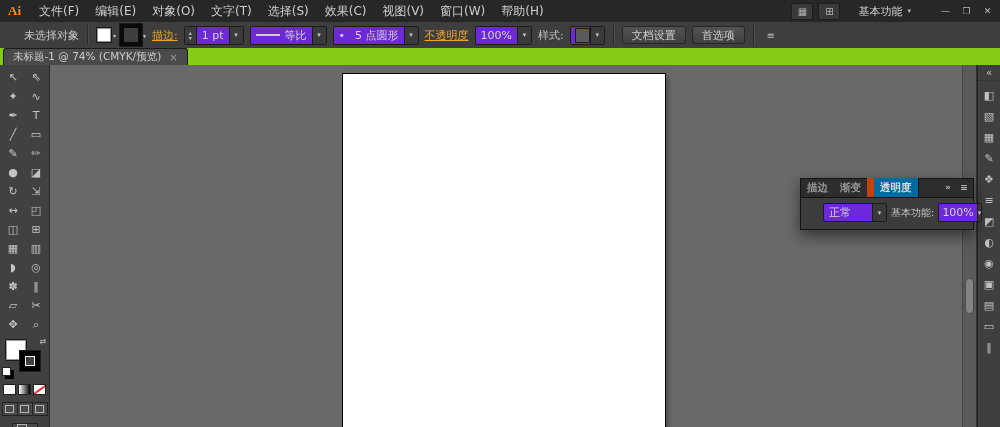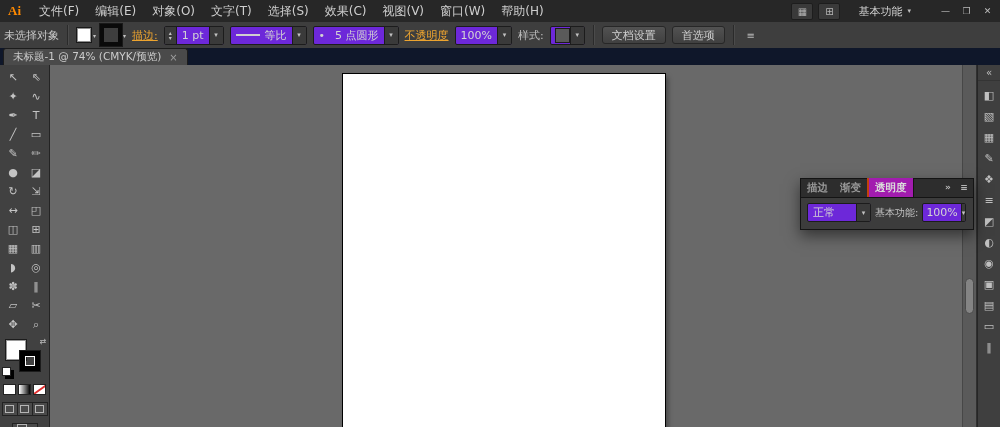--- a/index.html
+++ b/index.html
@@ -15,21 +15,21 @@
   .spacer{flex:1;}
   #app-icons{display:flex;gap:5px;margin-right:10px;}
   .app-icon{width:20px;height:15px;border:1px solid #1d1d1d;background:#3a3a3a;color:#b5b5b5;
             font-size:10px;display:flex;align-items:center;justify-content:center;border-radius:2px;}
   .workspace-btn{display:flex;align-items:center;gap:5px;padding:2px 8px;font-size:11px;color:#cfcfcf;margin-right:16px;}
   .workspace-btn .arr{font-size:7px;color:#bdbdbd;}
   #win-controls{display:flex;margin-right:2px;}
   .win-ctrl{width:21px;height:16px;display:flex;align-items:center;justify-content:center;font-size:9px;color:#bdbdbd;}
 
   
-  #controlbar{top:22px;height:26px;background:#3e3e3e;border-bottom:1px solid #232323;padding-left:4px;gap:6px;}
+  #controlbar{top:22px;height:26px;background:#3e3e3e;border-bottom:1px solid #232323;padding-left:24px;gap:6px;}
   .status{font-size:11px;color:#c9c9c9;white-space:nowrap;}
   .vsep{width:1px;height:20px;background:#2a2a2a;box-shadow:1px 0 0 rgba(255,255,255,.07);margin:0 2px;flex:none;}
   .link{font-size:11px;color:#eda42f;text-decoration:underline;white-space:nowrap;}
   .label{font-size:11px;color:#c0c0c0;white-space:nowrap;}
   .combo{display:inline-flex;align-items:center;height:17px;background:#6d28d9;border:1px solid #1c1c1c;border-radius:2px;flex:none;}
   .combo .txt{padding:0 5px;font-size:11px;color:#d4d4d4;white-space:nowrap;}
   .combo .arr{width:13px;align-self:stretch;display:flex;align-items:center;justify-content:center;
               border-left:1px solid #1c1c1c;font-size:7px;color:#c2c2c2;background:#3a3a3a;}
   .stepper{display:flex;flex-direction:column;width:11px;align-self:stretch;justify-content:center;
            border-right:1px solid #1c1c1c;background:#3a3a3a;}
@@ -39,21 +39,21 @@
   .fillsw{width:14px;height:14px;background:#fff;border:1px solid #191919;box-shadow:inset 0 0 0 1px #8f8f8f;}
   .strokesw{width:14px;height:14px;border:4px solid #0a0a0a;box-shadow:0 0 0 1px #191919;background:transparent;}
   .tinyarr{font-size:6px;color:#c2c2c2;}
   .profile-line{width:24px;height:2px;background:#cfcfcf;margin-left:5px;}
   .style-sw{width:13px;height:13px;background:#5a5a5a;border:1px solid #1c1c1c;margin-left:4px;}
   .cbtn{height:18px;padding:0 9px;display:inline-flex;align-items:center;flex:none;
         background:linear-gradient(#525252,#404040);border:1px solid #272727;border-radius:3px;font-size:11px;color:#d0d0d0;white-space:nowrap;}
   .cmenu-icon{width:18px;height:16px;display:flex;align-items:center;justify-content:center;color:#b8b8b8;font-size:10px;}
 
   
-  #tabbar{top:48px;height:17px;background:#0f172a;border-bottom:1px solid #161616;align-items:flex-end;padding-left:3px;}
+  #tabbar{top:48px;height:17px;background:#84cc16;border-bottom:1px solid #161616;align-items:flex-end;padding-left:3px;}
   .doc-tab{display:inline-flex;align-items:center;gap:8px;height:16px;padding:0 9px;background:#4a4a4a;
            border:1px solid #1c1c1c;border-bottom:none;border-radius:3px 3px 0 0;font-size:10.5px;color:#cccccc;white-space:nowrap;}
   .tab-close{font-size:10px;color:#9d9d9d;}
 
   
   #toolbox{position:absolute;top:65px;left:0;bottom:0;width:50px;background:#414141;border-right:1px solid #232323;
            display:flex;flex-direction:column;align-items:center;padding-top:3px;box-sizing:border-box;}
   #tool-grid{display:grid;grid-template-columns:23px 23px;}
   .tool{height:19px;display:flex;align-items:center;justify-content:center;font-size:11px;color:#c4c4c4;}
   #fs-swatches{position:relative;width:44px;height:37px;margin-top:5px;flex:none;}
@@ -95,23 +95,23 @@
                 font-size:10px;color:#c0c0c0;border-bottom:1px solid #343434;margin-bottom:4px;}
   #dock-icons{display:flex;flex-direction:column;}
   .dock-icon{width:22px;height:21px;display:flex;align-items:center;justify-content:center;font-size:11px;color:#c0c0c0;}
 
   
   #tpanel{position:absolute;left:800px;top:178px;width:174px;background:#3c3c3c;border:1px solid #141414;
           box-shadow:0 6px 14px rgba(0,0,0,.5);box-sizing:border-box;}
   .tp-head{height:18px;background:#2d2d2d;display:flex;align-items:center;border-bottom:1px solid #141414;font-weight:bold;}
   #tp-tabs{display:flex;align-items:flex-end;height:100%;}
   .tp-tab{padding:3px 6px 2px;font-size:10.5px;color:#9a9a9a;white-space:nowrap;}
-  .tp-tab.active{background:#a21caf;color:#dadada;border-left:2px solid #c2410c;border-right:1px solid #141414;}
+  .tp-tab.active{background:#0369a1;color:#dadada;border-left:7px solid #c2410c;border-right:1px solid #141414;}
   .tp-hicon{width:14px;height:14px;display:flex;align-items:center;justify-content:center;color:#b5b5b5;font-size:9px;margin:0 2px 2px 0;}
-  .tp-body{padding:5px 6px 7px;}
+  .tp-body{padding:5px 6px 7px;margin-left:16px;}
   .tp-row1{display:flex;align-items:center;gap:4px;}
   .tp-label{font-size:10px;color:#c0c0c0;white-space:nowrap;}
   .tp-row2{display:flex;margin-top:7px;gap:8px;}
   .thumb-well{width:52px;height:40px;background:#333333;border:1px solid #242424;box-shadow:inset 0 1px 3px rgba(0,0,0,.45);flex:none;}
   .tp-right{flex:1;display:flex;flex-direction:column;gap:3px;}
   .mask-btn{height:15px;display:flex;align-items:center;justify-content:flex-end;padding:0 6px;
             background:linear-gradient(#4c4c4c,#414141);border:1px solid #2a2a2a;border-radius:2px;font-size:10.5px;color:#8b8b8b;}
   .cb-row{display:flex;align-items:center;gap:4px;font-size:10.5px;color:#8b8b8b;}
   .cb{width:9px;height:9px;background:#2f2f2f;border:1px solid #565656;flex:none;}
 </style>

